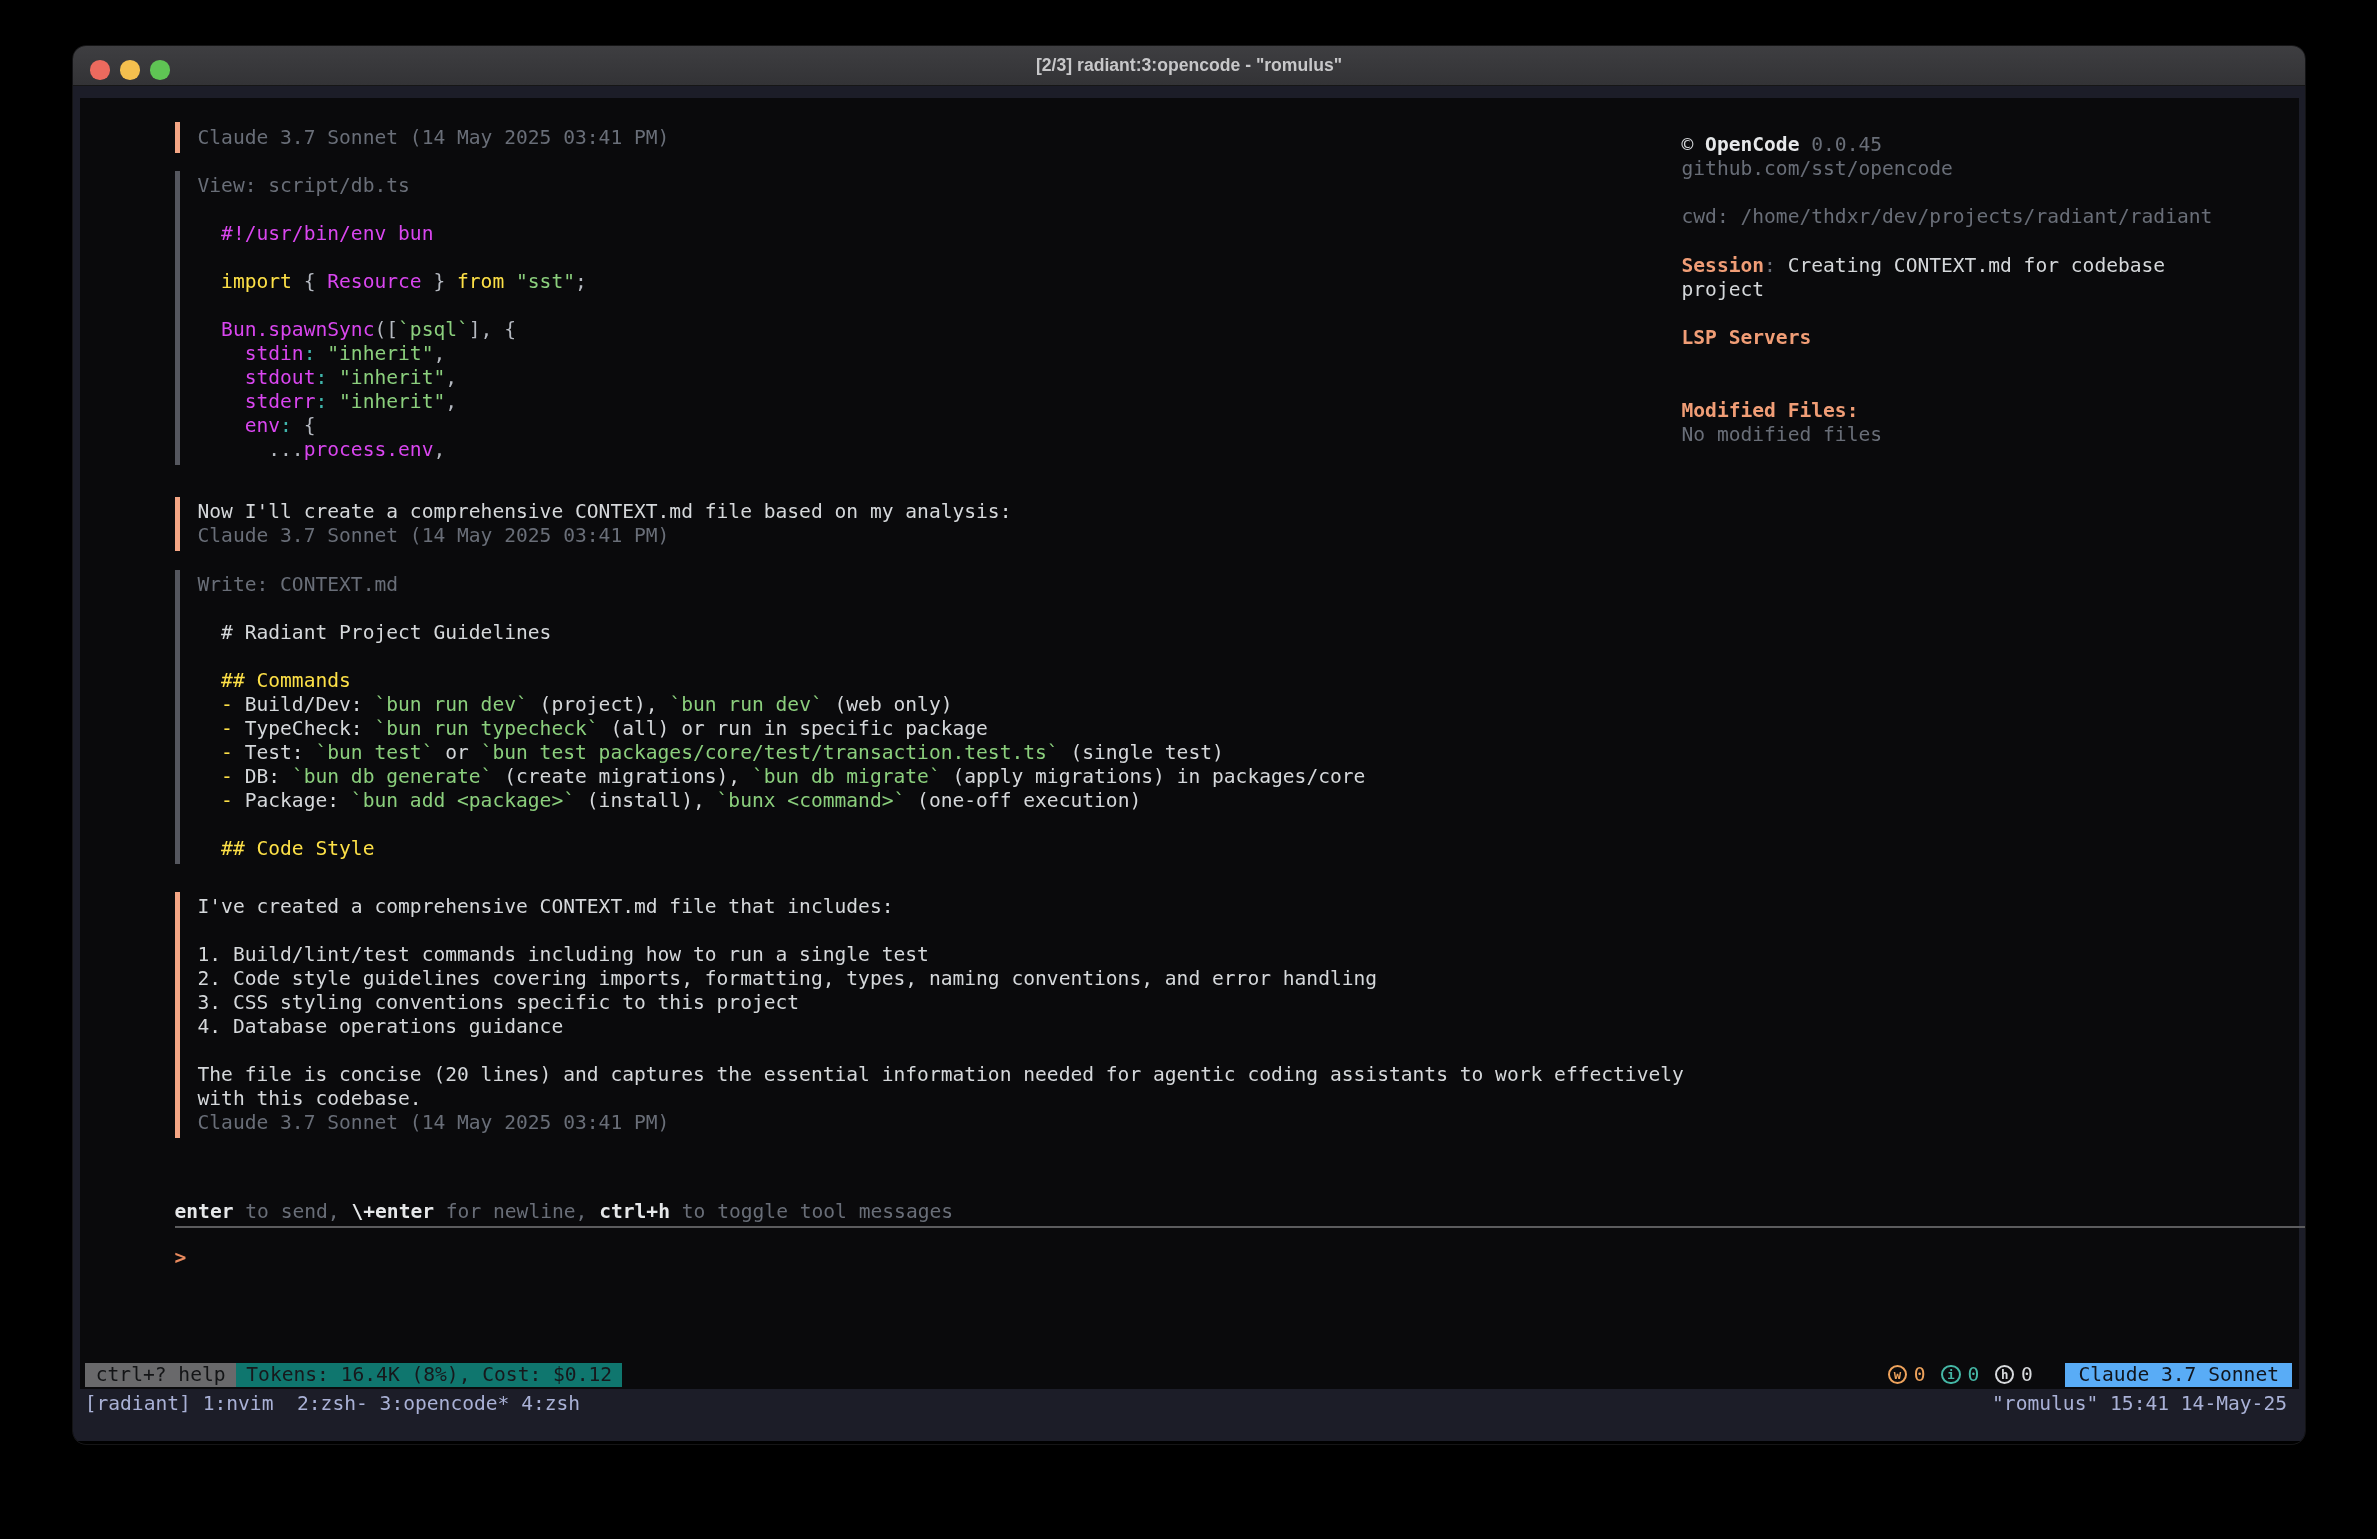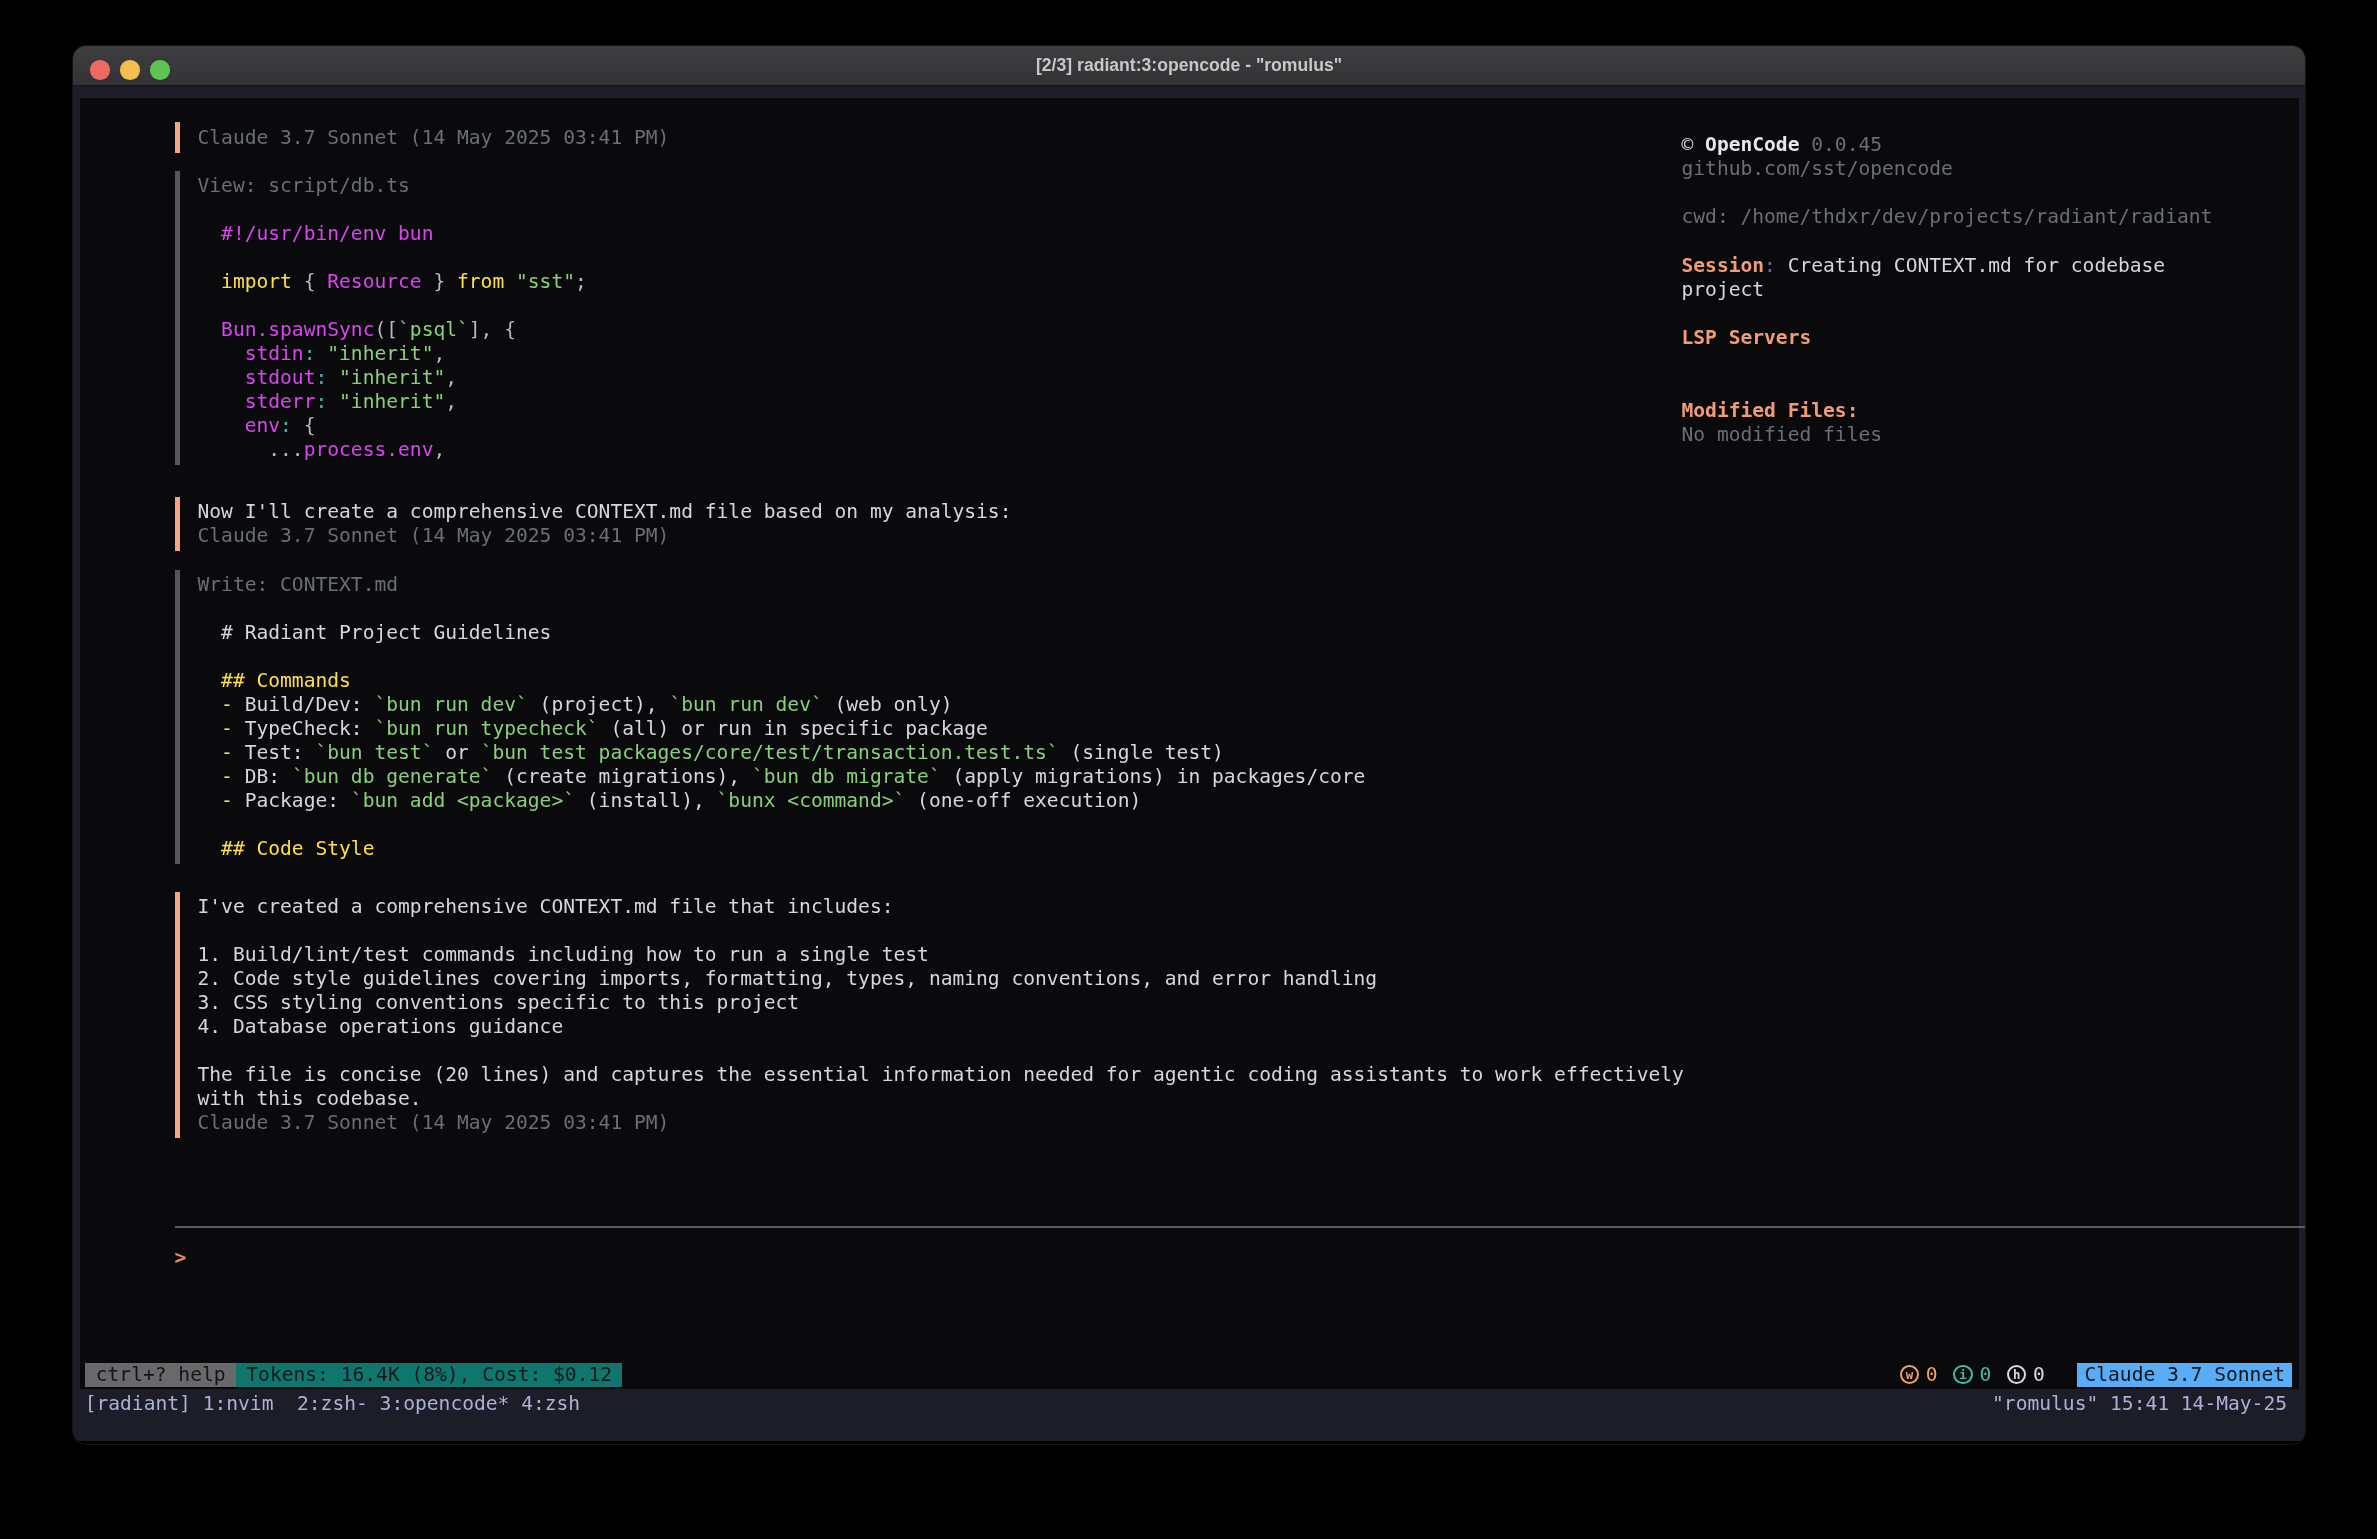--- a/index.html
+++ b/index.html
@@ -42,21 +42,21 @@
   .statusrow { position:absolute; left:0; top:1265px; width:100%; height:24px; }
   .status-left { position:absolute; left:5.9px; top:0; display:flex; height:24px; }
   .seg { height:24px; line-height:24px; padding:0 10.4px; white-space:pre; }
   .seg.help { background:#69696b; color:#131416; font-weight:400; }
   .seg.tokens { background:#0f766e; color:#17181c; }
   .status-right { position:absolute; right:6.5px; top:0; display:flex; align-items:center; height:24px; }
   .counter { display:flex; align-items:center; margin-right:15.7px; }
   .circle { width:19.6px; height:19.6px; border-radius:50%; border:2px solid currentColor;
             display:inline-flex; align-items:center; justify-content:center;
             font-size:12.4px; font-weight:700; margin-right:6.5px; }
-  .badge { background:#59acf6; color:#10141b; height:24px; line-height:24px; padding:0 7px;
+  .badge { background:#59acf6; color:#10141b; height:24px; line-height:24px; padding:0 13px;
            margin-left:17px; white-space:pre; }
   .tmuxbar { height:52px; background:#1c1d28; position:relative; color:#a9b1d6; font-size:19.6px; }
   .tmux-left { position:absolute; left:11.7px; top:3.3px; white-space:pre; }
   .tmux-right { position:absolute; right:18px; top:3.3px; white-space:pre; }
 </style>
 </head>
 <body>
 
 <div class="screen">
   <div class="window">
@@ -84,20 +84,21 @@
             <div class="side-row" style="top: 0px;"><span class="s-fg">© </span><span class="s-boldfg">OpenCode</span><span class="s-muted"> 0.0.45</span></div>
             <div class="side-row" style="top: 24px;"><span class="s-muted">github.com/sst/opencode</span></div>
             <div class="side-row" style="top: 72px;"><span class="s-muted">cwd: /home/thdxr/dev/projects/radiant/radiant</span></div>
             <div class="side-row" style="top: 121px;"><span class="s-orange">Session</span><span class="s-muted">: </span><span class="s-fg">Creating CONTEXT.md for codebase</span></div>
             <div class="side-row" style="top: 145px;"><span class="s-fg">project</span></div>
             <div class="side-row" style="top: 193px;"><span class="s-orange">LSP Servers</span></div>
             <div class="side-row" style="top: 266px;"><span class="s-orange">Modified Files:</span></div>
             <div class="side-row" style="top: 290px;"><span class="s-muted">No modified files</span></div>
           </div>
 
+        <div class="hint" id="hint"><span class="s-boldfg">enter</span><span class="s-muted"> to send, </span><span class="s-boldfg">\+enter</span><span class="s-muted"> for newline, </span><span class="s-boldfg">ctrl+h</span><span class="s-muted"> to toggle tool messages</span></div>
 
         <div class="divider"></div>
 
         <div class="prompt-row">
           <span class="prompt-symbol">&gt;</span>
         </div>
 
         <div class="statusrow">
           <div class="status-left" id="status-left">
               <span class="seg help">ctrl+? help</span>

